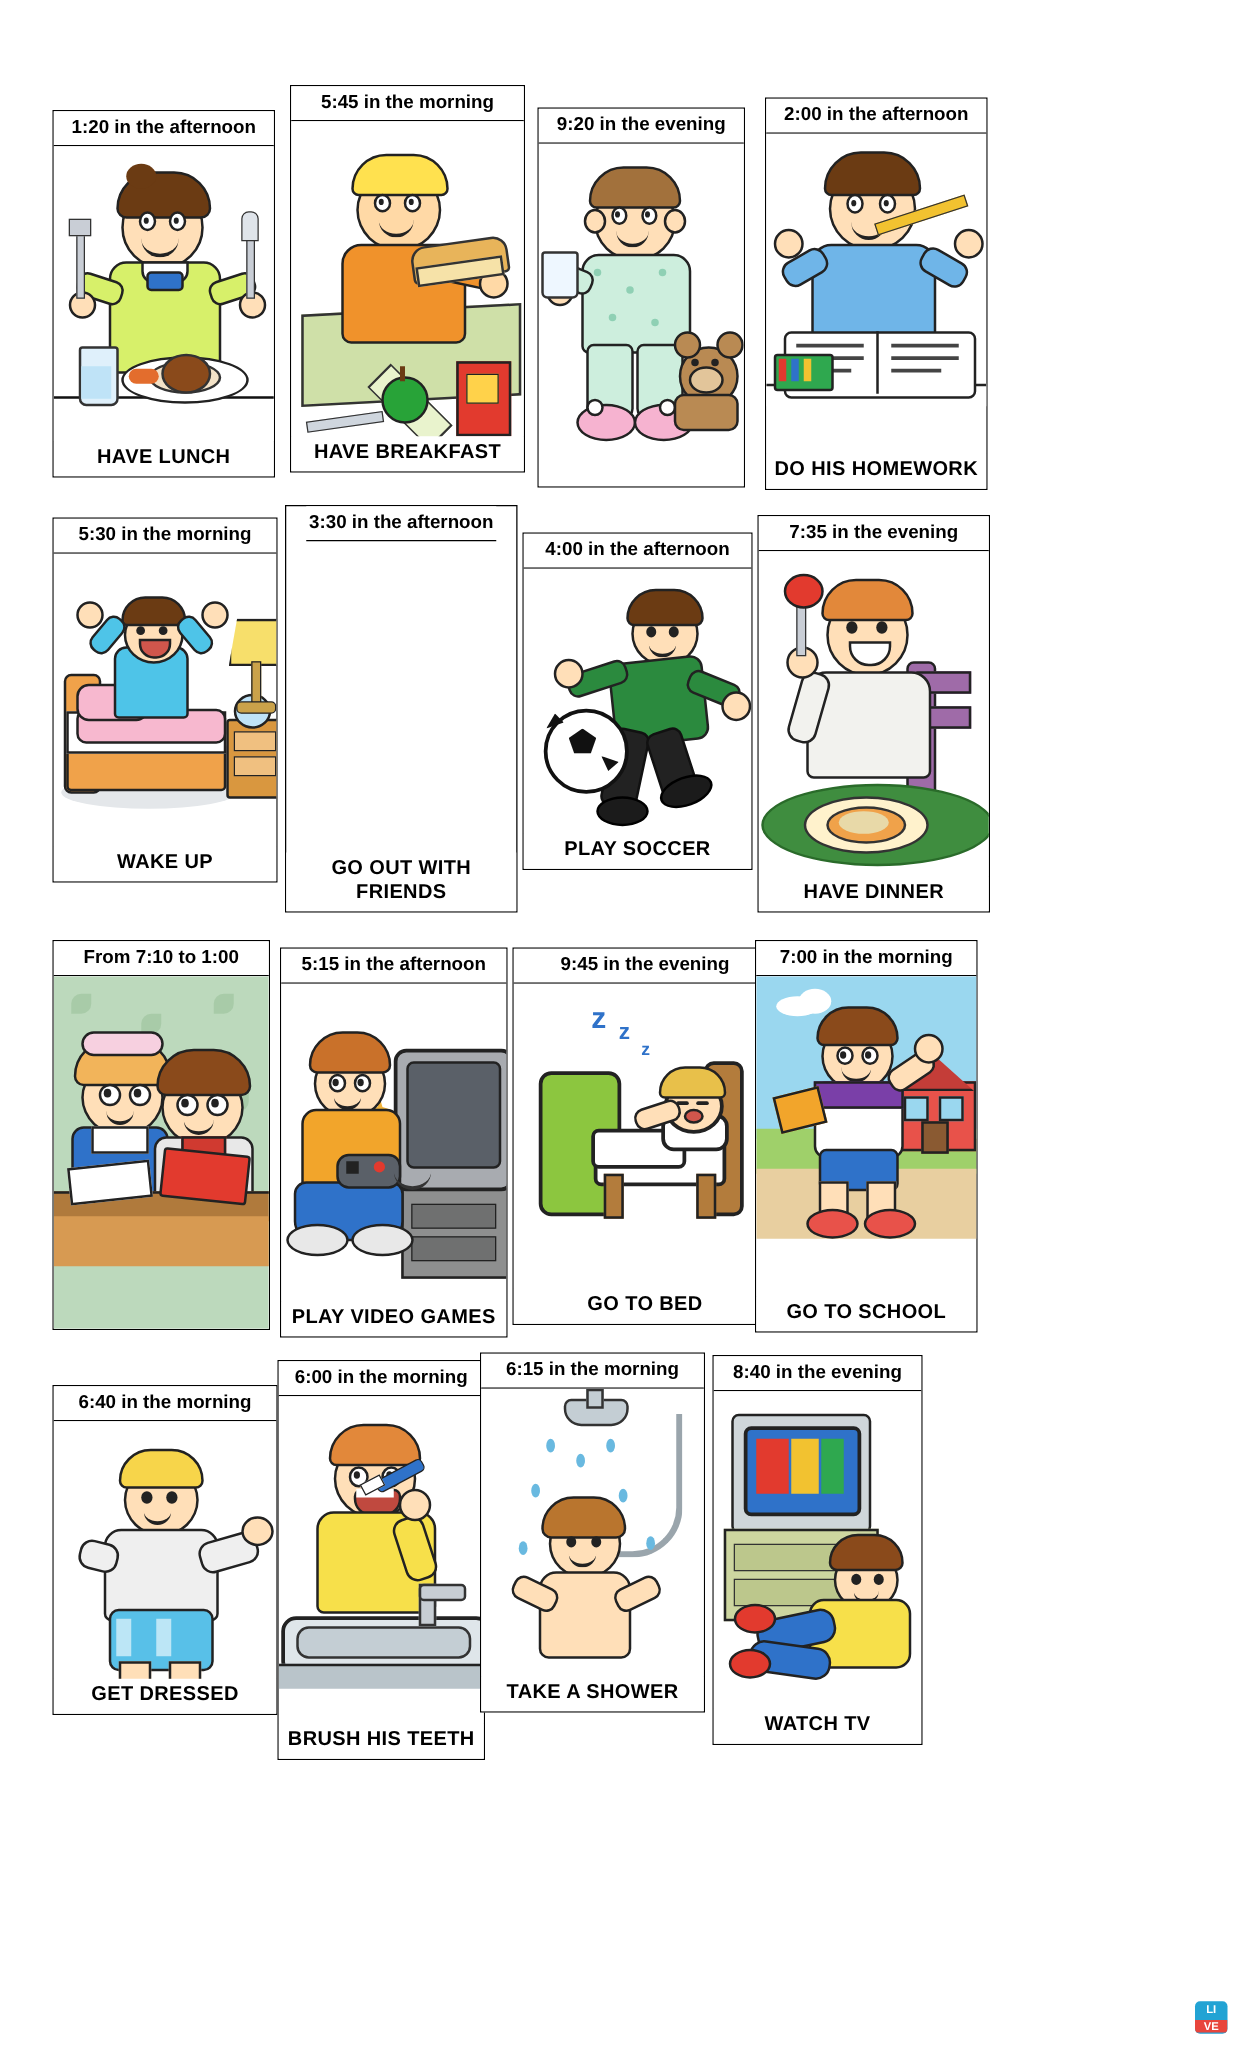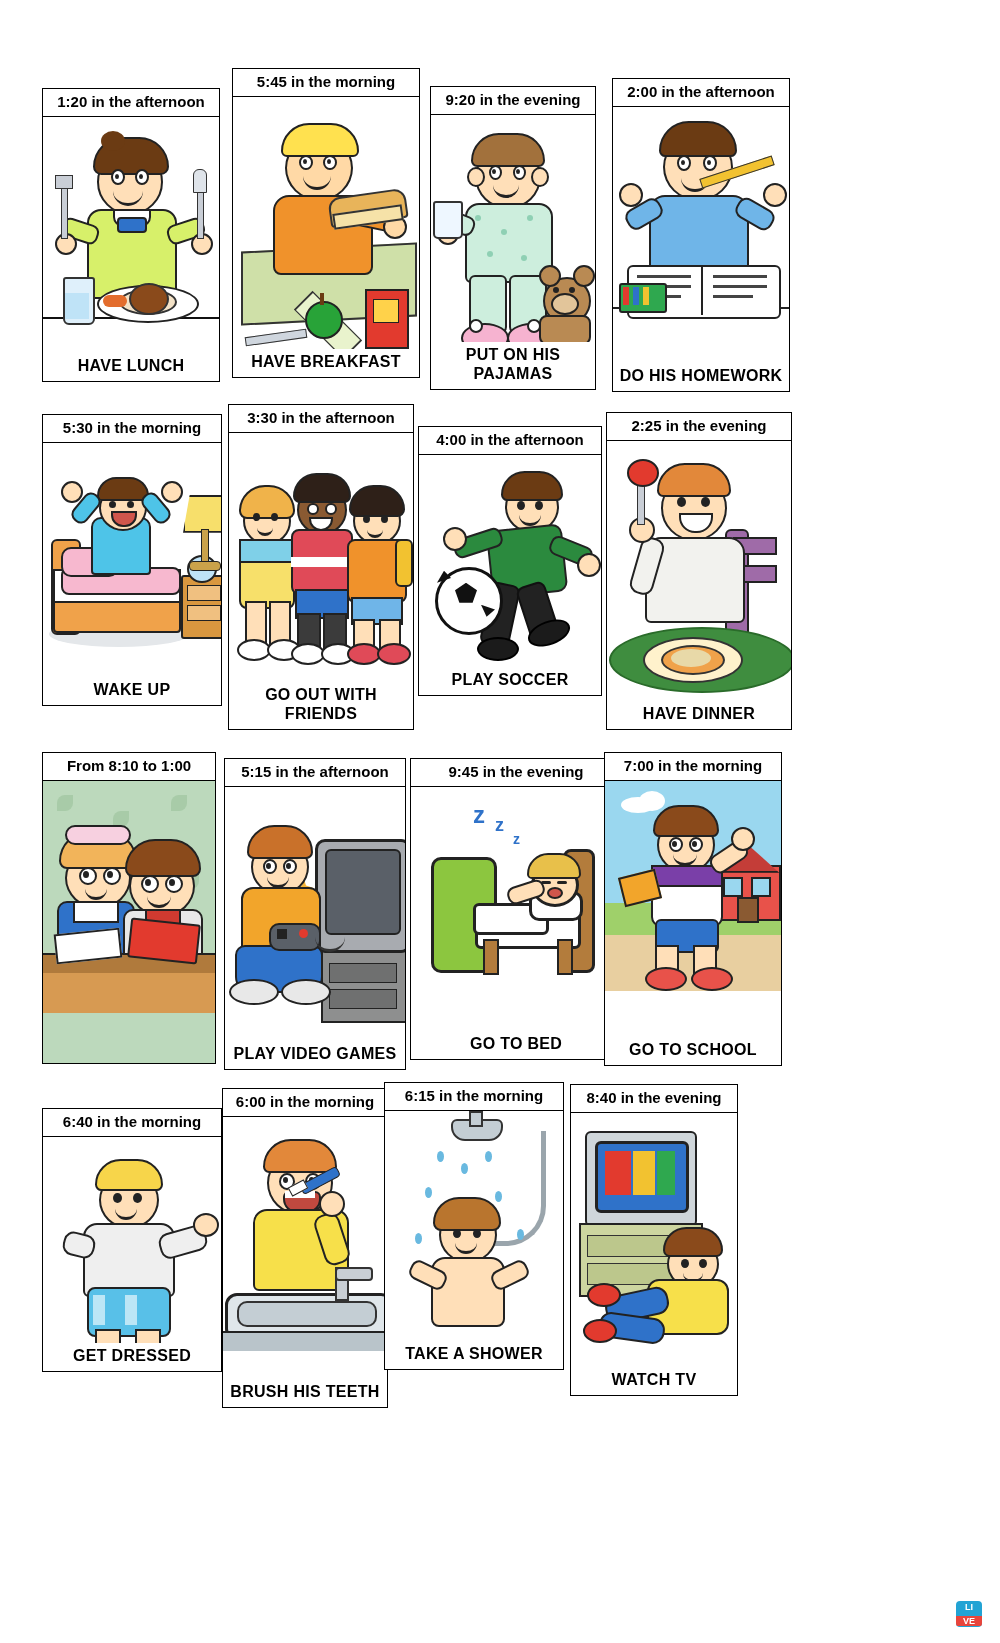--- a/index.html
+++ b/index.html
@@ -213,21 +213,20 @@
 
         <div class="sh r" style="left:112px;top:162px;width:44px;height:44px;background:#b98a53;border:2px solid #222;"></div>
         <div class="sh r" style="left:108px;top:150px;width:18px;height:18px;background:#b98a53;border:2px solid #222;"></div>
         <div class="sh r" style="left:142px;top:150px;width:18px;height:18px;background:#b98a53;border:2px solid #222;"></div>
         <div class="sh r" style="left:120px;top:178px;width:24px;height:18px;background:#e2c59a;border:2px solid #222;"></div>
         <div class="sh r" style="left:122px;top:172px;width:6px;height:6px;background:#222;"></div>
         <div class="sh r" style="left:138px;top:172px;width:6px;height:6px;background:#222;"></div>
         <div class="sh" style="left:108px;top:200px;width:48px;height:26px;background:#b98a53;border:2px solid #222;border-radius:8px;"></div>
       </div>
     </div>
-    <div class="label">PUT ON HIS PAJAMAS</div>
   </div>
 
   <div class="card" style="left:612px; top:78px; width:178px; height:314px;">
     <div class="time-box">2:00 in the afternoon</div>
     <div class="art">
       <div class="scene">
 
         <div class="sh r" style="left:50px;top:26px;width:66px;height:64px;background:#ffdfb8;border:2px solid #222;"></div>
         <div class="sh" style="left:46px;top:14px;width:74px;height:32px;background:#6b3b13;border-radius:38px 38px 8px 8px;border:2px solid #222;"></div>
 
@@ -301,21 +300,21 @@
         <div class="sh r" style="left:144px;top:112px;width:26px;height:24px;background:#bfe3f7;border:2px solid #222;"></div>
 
         <div class="sh" style="left:140px;top:52px;width:44px;height:34px;background:#f7df6b;border:2px solid #222;border-radius:4px 4px 0 0;clip-path:polygon(14% 0,86% 0,100% 100%,0 100%);"></div>
         <div class="sh" style="left:158px;top:86px;width:6px;height:34px;background:#caa24a;border:1px solid #222;"></div>
         <div class="sh" style="left:146px;top:118px;width:30px;height:8px;background:#caa24a;border:1px solid #222;border-radius:4px;"></div>
       </div>
     </div>
     <div class="label">WAKE UP</div>
   </div>
 
-  <div class="card" style="left:228px; top:404px; width:186px; height:326px;">
+  <div class="card" style="left:228px; top:404px; width:186px; height:326px;align-items:center;">
     <div class="time-box">3:30 in the afternoon</div>
     <div class="art">
       <div class="scene">
 
         <div class="sh r" style="left:14px;top:64px;width:44px;height:44px;background:#ffdfb8;border:2px solid #222;"></div>
         <div class="sh" style="left:10px;top:52px;width:52px;height:30px;background:#f0b34a;border-radius:26px 26px 8px 8px;border:2px solid #222;"></div>
         <div class="sh r" style="left:24px;top:80px;width:7px;height:8px;background:#222;"></div>
         <div class="sh r" style="left:42px;top:80px;width:7px;height:8px;background:#222;"></div>
         <div class="sh" style="left:28px;top:92px;width:16px;height:8px;border-bottom:3px solid #222;border-radius:0 0 10px 10px;"></div>
         <div class="sh" style="left:10px;top:106px;width:52px;height:66px;background:#f7e06a;border:2px solid #222;border-radius:8px;"></div>
@@ -383,21 +382,21 @@
         <div class="sh r" style="left:16px;top:112px;width:62px;height:62px;background:#ffffff;border:3px solid #111;"></div>
         <div class="sh" style="left:36px;top:128px;width:22px;height:20px;background:#111;clip-path:polygon(50% 0,100% 38%,80% 100%,20% 100%,0 38%);"></div>
         <div class="sh" style="left:18px;top:116px;width:14px;height:12px;background:#111;clip-path:polygon(50% 0,100% 60%,0 100%);"></div>
         <div class="sh" style="left:62px;top:150px;width:14px;height:12px;background:#111;clip-path:polygon(0 0,100% 40%,40% 100%);"></div>
       </div>
     </div>
     <div class="label">PLAY SOCCER</div>
   </div>
 
   <div class="card" style="left:606px; top:412px; width:186px; height:318px;">
-    <div class="time-box">2:25 in the evening</div>
+    <div class="time-box">7:35 in the evening</div>
     <div class="art">
       <div class="scene">
 
         <div class="sh" style="left:118px;top:88px;width:20px;height:110px;background:#9f6ba8;border:2px solid #222;border-radius:6px;"></div>
         <div class="sh" style="left:126px;top:96px;width:40px;height:14px;background:#9f6ba8;border:2px solid #222;"></div>
         <div class="sh" style="left:126px;top:124px;width:40px;height:14px;background:#9f6ba8;border:2px solid #222;"></div>
 
         <div class="sh r" style="left:54px;top:34px;width:62px;height:62px;background:#ffdfb8;border:2px solid #222;"></div>
         <div class="sh" style="left:50px;top:22px;width:70px;height:30px;background:#e2883a;border-radius:36px 36px 8px 8px;border:2px solid #222;"></div>
         <div class="sh r" style="left:70px;top:56px;width:9px;height:10px;background:#222;"></div>
@@ -414,21 +413,21 @@
         <div class="sh r" style="left:2px;top:186px;width:182px;height:62px;background:#3f8d3f;border:2px solid #2a6b2a;"></div>
         <div class="sh r" style="left:36px;top:196px;width:96px;height:42px;background:#fff2cc;border:2px solid #333;"></div>
         <div class="sh r" style="left:54px;top:204px;width:60px;height:26px;background:#f0a24a;border:2px solid #333;"></div>
         <div class="sh r" style="left:64px;top:208px;width:40px;height:18px;background:#e8d9a8;"></div>
       </div>
     </div>
     <div class="label">HAVE DINNER</div>
   </div>
 
   <div class="card" style="left:42px; top:752px; width:174px; height:312px;">
-    <div class="time-box">From 8:10 to 1:00</div>
+    <div class="time-box">From 7:10 to 1:00</div>
     <div class="art">
       <div class="scene" style="background:#bcd9bc;">
 
         <div class="sh" style="left:14px;top:14px;width:16px;height:16px;background:#a8cba8;border-radius:50% 0 50% 0;"></div>
         <div class="sh" style="left:70px;top:30px;width:16px;height:16px;background:#a8cba8;border-radius:50% 0 50% 0;"></div>
         <div class="sh" style="left:128px;top:14px;width:16px;height:16px;background:#a8cba8;border-radius:50% 0 50% 0;"></div>
         <div class="sh" style="left:40px;top:82px;width:16px;height:16px;background:#a8cba8;border-radius:50% 0 50% 0;"></div>
         <div class="sh" style="left:140px;top:92px;width:16px;height:16px;background:#a8cba8;border-radius:50% 0 50% 0;"></div>
 
         <div class="sh r" style="left:22px;top:66px;width:62px;height:58px;background:#ffdfb8;border:2px solid #222;"></div>

